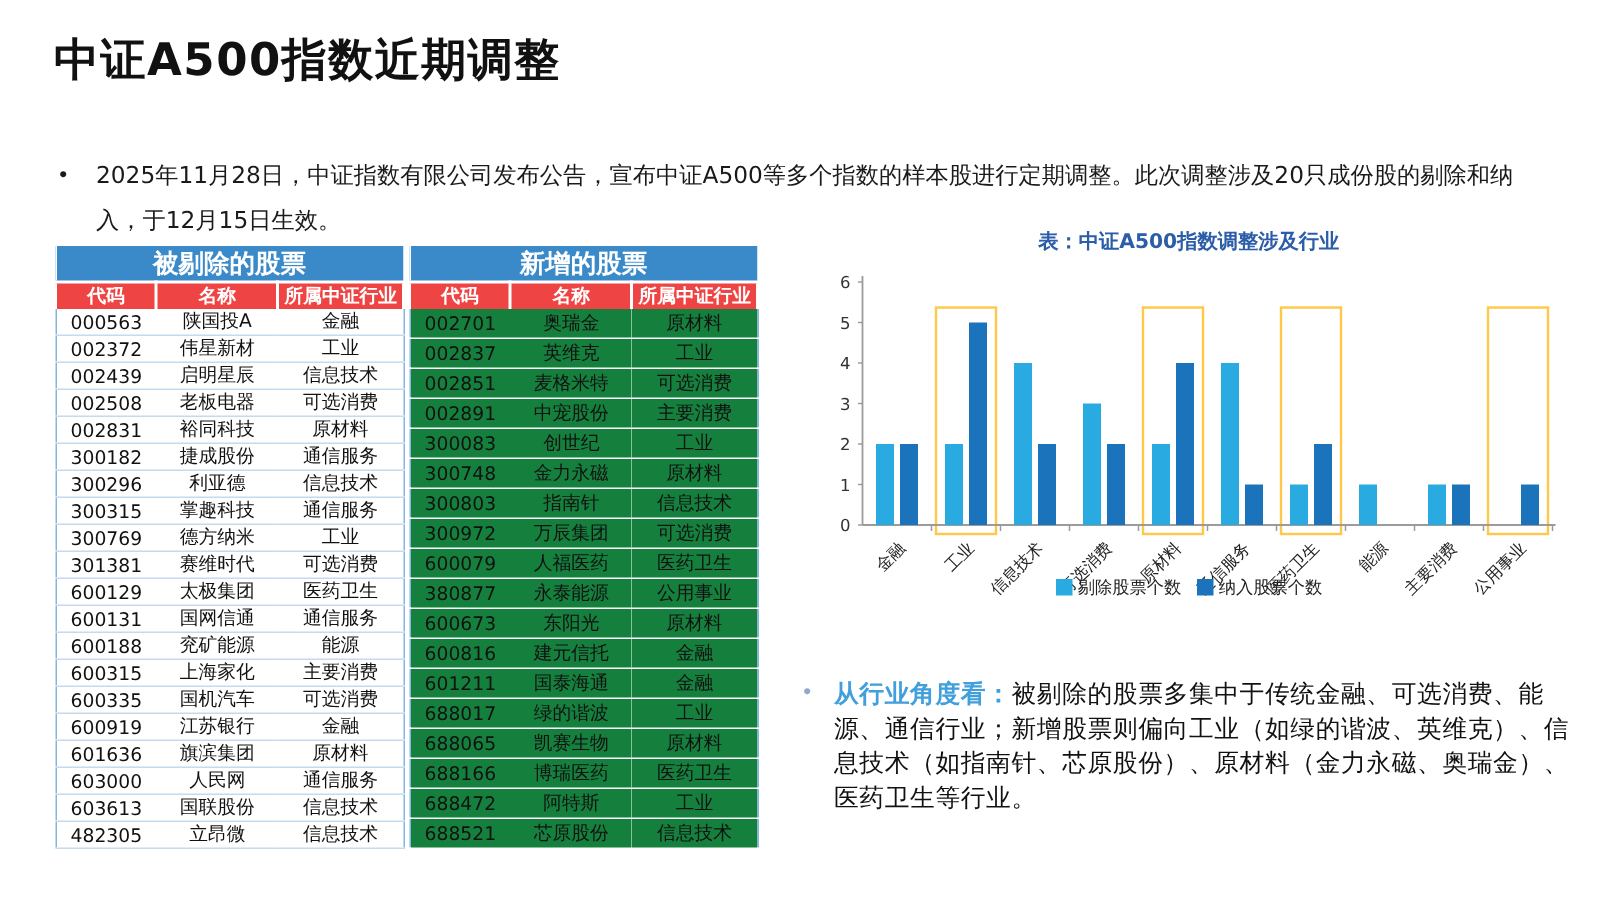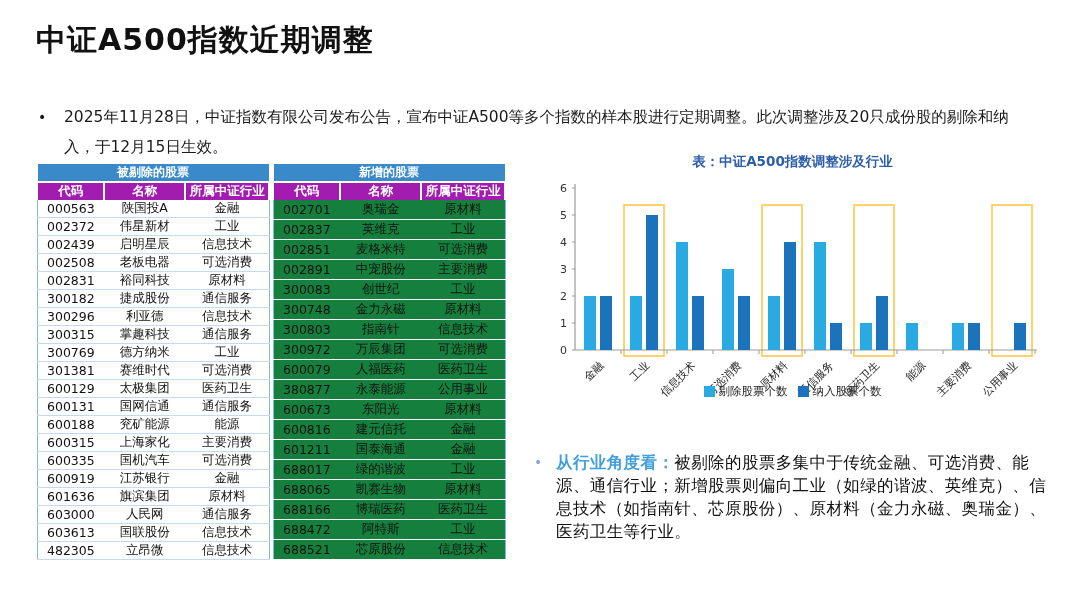--- a/index.html
+++ b/index.html
@@ -17,25 +17,25 @@
     display:flex; font-size:15.5px; line-height:30px; color:#1a1a1a;
   }
   .intro .bullet { width:26px; flex:0 0 26px; font-size:14px; }
   
   .tables {
     position:absolute; left:36px; top:163px; width:470px;
     display:flex; gap:2px;
   }
   table.tbl { border-collapse:collapse; width:234px; table-layout:fixed; font-size:12.5px; }
   table.tbl th.ghead {
-    background:#3a8ac9; color:#fff; font-weight:700; font-size:12px;
+    background:#3a8ac9; color:#fff; font-weight:700; font-size:17px;
     height:18px; text-align:center; border:1px solid #fff; border-bottom:2px solid #fff;
   }
   table.tbl th.chead {
-    background:#a21caf; color:#fff; font-weight:700; font-size:12.5px;
+    background:#ef4444; color:#fff; font-weight:700; font-size:12.5px;
     height:18px; text-align:center; border-left:2px solid #fff; border-right:2px solid #fff;
   }
   table.tbl td {
     height:17.9px; text-align:center; white-space:nowrap; overflow:hidden;
     border-bottom:1px solid #c3daf0; color:#111;
   }
   table.tbl { border:1px solid #86b6dd; }
   table.tbl.shaded td { background:#15803d; border-bottom:1px solid #fdfdfd; }
   table.tbl col.c1 { width:29%; }
   table.tbl col.c2 { width:35%; }

